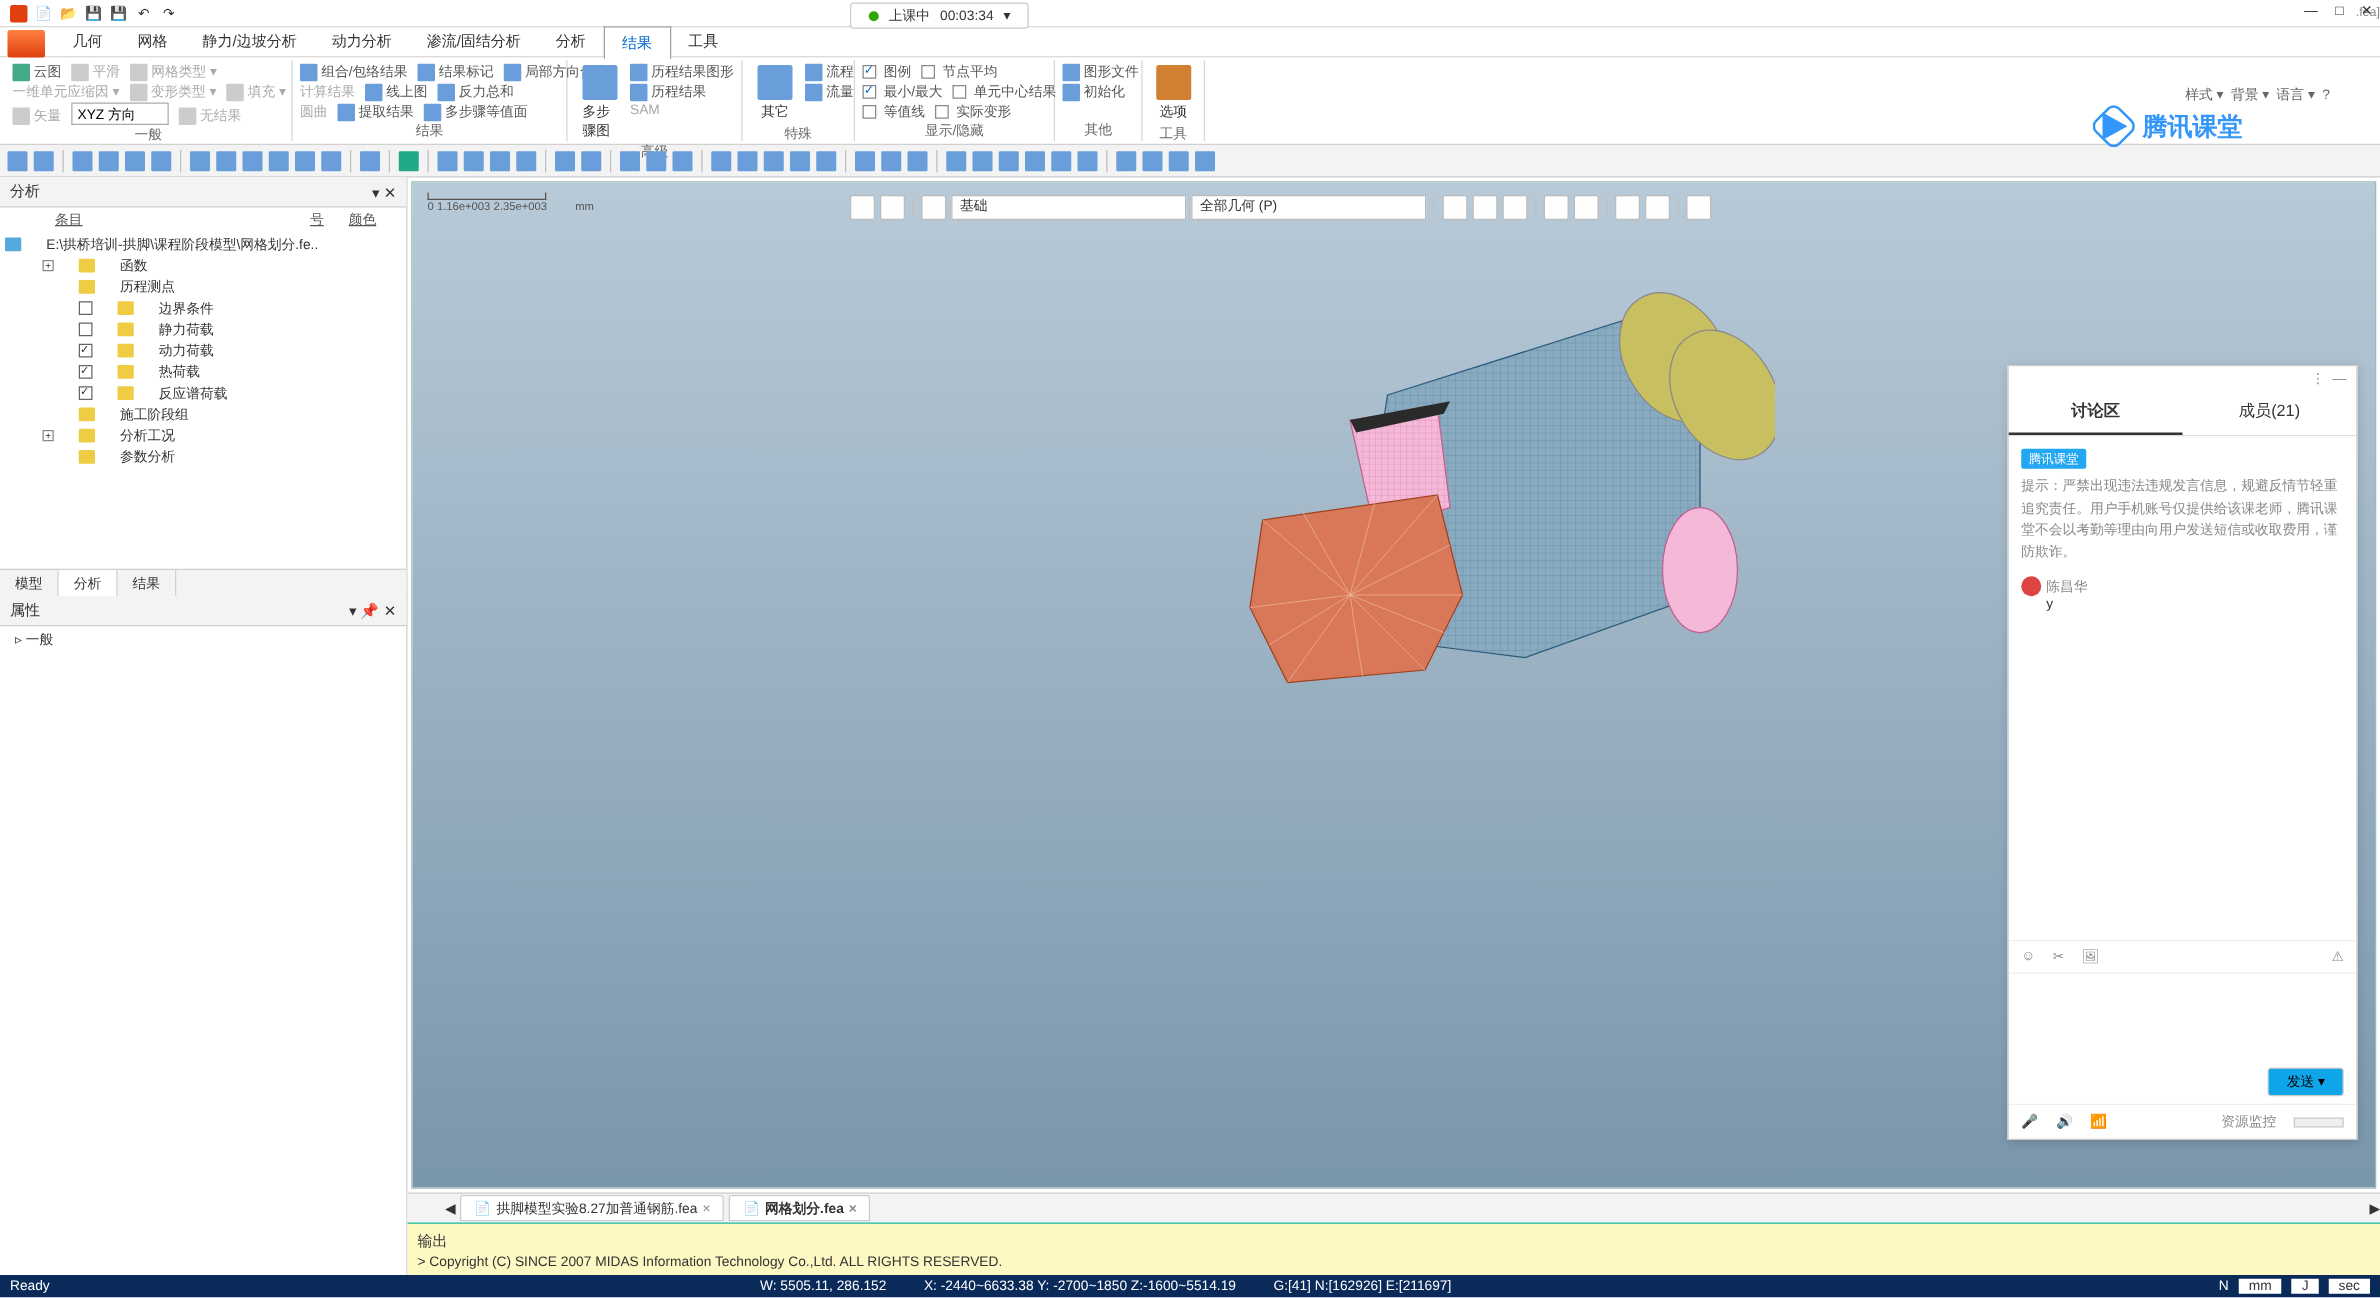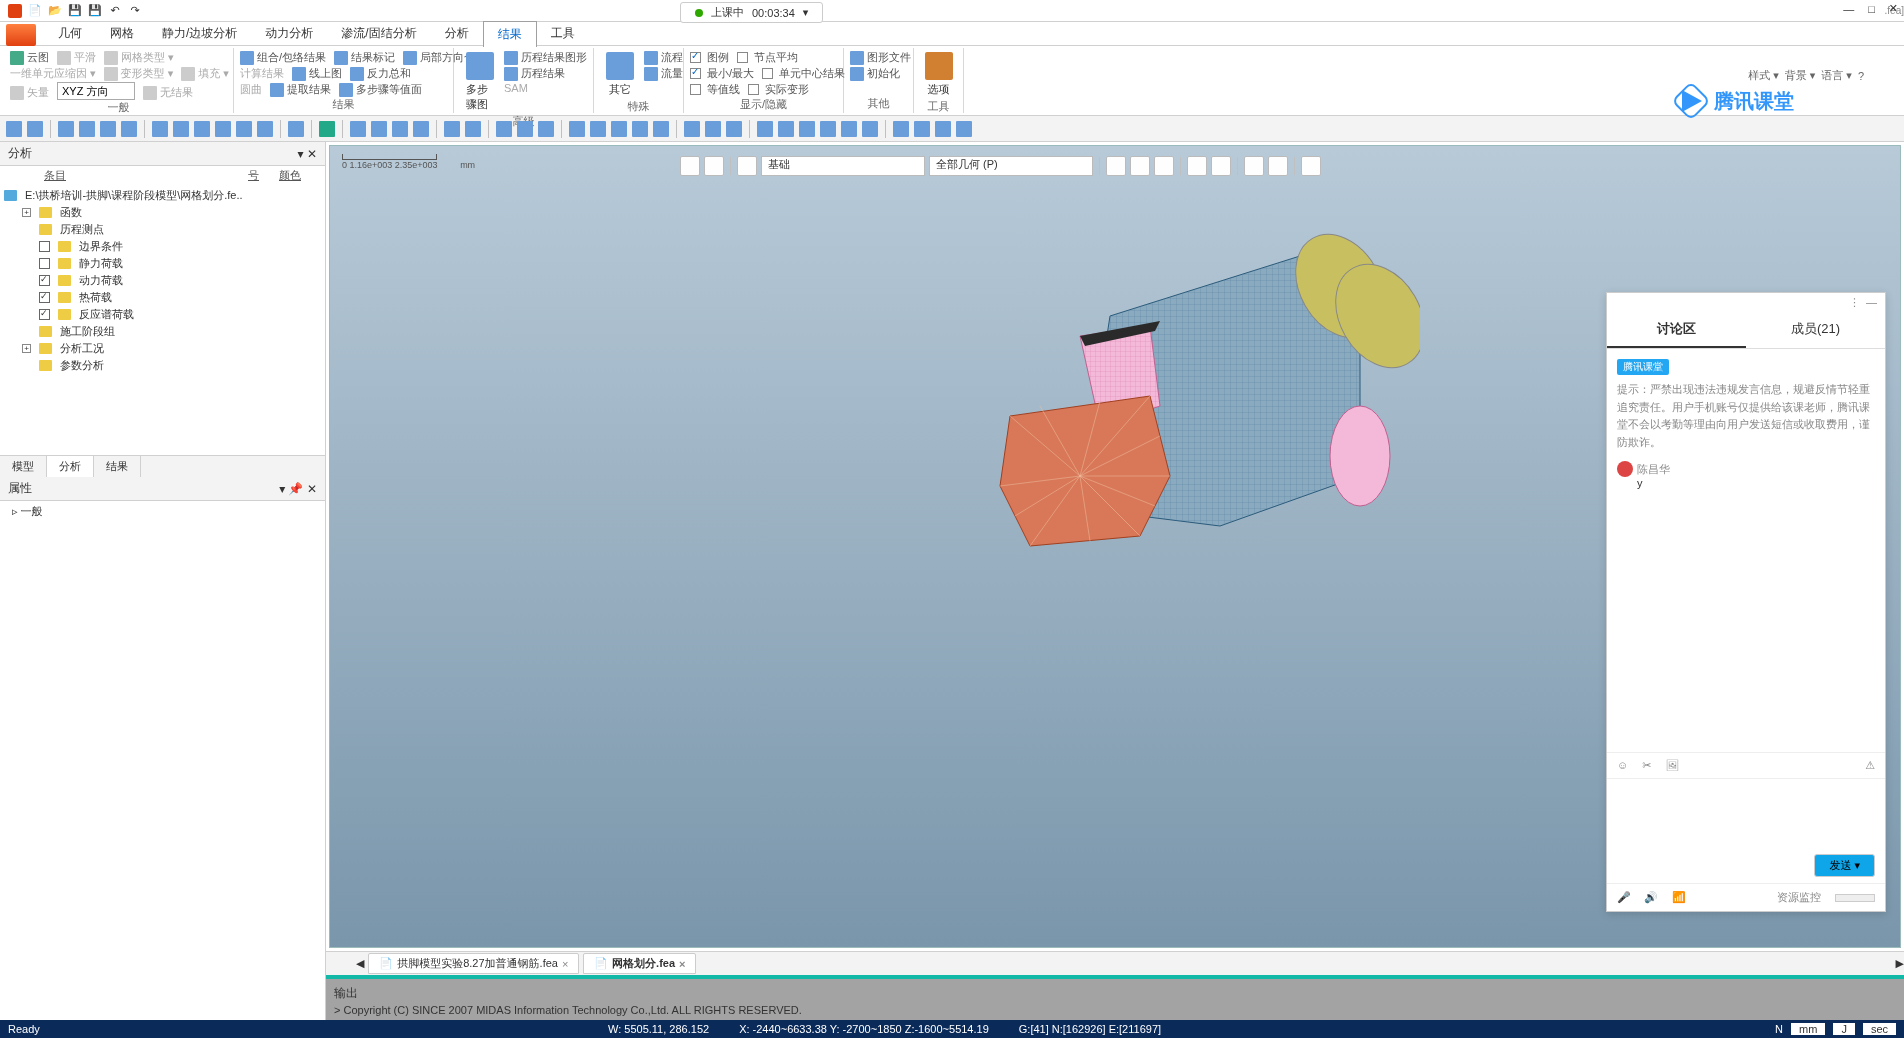--- a/index.html
+++ b/index.html
@@ -28,21 +28,21 @@
 .toolbar2 { height: 26px; background: #f3f3f3; border-bottom: 1px solid #d0d0d0; display: flex; align-items: center; padding: 0 6px; gap: 5px; }
 .tb-ico { width: 16px; height: 16px; background: #6a9edb; border-radius: 1px; }
 .tb-sep { width: 1px; height: 18px; background: #c0c0c0; margin: 0 2px; }
 .main-area { display: flex; height: calc(100% - 22px - 24px - 70px - 26px - 18px); }
 .left-panel { width: 326px; background: #fff; border-right: 1px solid #d0d0d0; display: flex; flex-direction: column; }
 .panel-header { padding: 3px 8px; font-size: 12px; background: #f3f3f3; border-bottom: 1px solid #d0d0d0; display: flex; justify-content: space-between; align-items: center; }
 .panel-cols { display: flex; padding: 2px 24px; font-size: 11px; color: #555; text-decoration: underline; }
 .panel-cols span:first-child { flex: 1; }
 .panel-cols span { margin-left: 20px; }
 .tree { flex: 0 0 270px; overflow: auto; padding: 2px 4px; font-size: 11px; }
-.tree-item { display: flex; align-items: center; gap: 8px; padding: 1px 0; }
+.tree-item { display: flex; align-items: center; gap: 20px; padding: 1px 0; }
 .tree-indent { display: inline-block; }
 .tree-toggle { width: 9px; height: 9px; border: 1px solid #888; text-align: center; line-height: 7px; font-size: 8px; }
 .tree-chk { width: 11px; height: 11px; border: 1px solid #666; position: relative; }
 .tree-chk.checked::after { content: "✓"; position: absolute; top: -2px; left: 0; font-size: 9px; color: #333; }
 .tree-ico { width: 13px; height: 11px; background: #eecc44; border-radius: 1px; }
 .tabs-bottom { display: flex; background: #f3f3f3; border-top: 1px solid #d0d0d0; }
 .tab-b { padding: 3px 12px; font-size: 11px; border-right: 1px solid #d0d0d0; cursor: pointer; }
 .tab-b.active { background: #fff; }
 .props { flex: 1; }
 .props-row { padding: 3px 12px; font-size: 11px; }
@@ -50,21 +50,21 @@
 .viewport { flex: 1; background: linear-gradient(#b8cad8, #7a96ab); position: relative; margin: 3px; border: 1px solid #9bb; }
 .scale-bar { position: absolute; top: 8px; left: 12px; font-size: 9px; color: #555; }
 .scale-line { width: 95px; height: 6px; border-left: 1px solid #555; border-right: 1px solid #555; border-bottom: 1px solid #555; }
 .view-toolbar { position: absolute; top: 10px; left: 350px; display: flex; gap: 4px; align-items: center; }
 .vt-btn { width: 20px; height: 20px; background: #fefefe; border: 1px solid #bbb; border-radius: 2px; }
 .vt-sel { height: 20px; background: #fff; border: 1px solid #bbb; padding: 0 20px 0 6px; font-size: 11px; }
 .model-svg { position: absolute; top: 50px; left: 330px; width: 760px; height: 420px; }
 .file-tabs { height: 24px; background: #f3f3f3; border-top: 1px solid #d0d0d0; display: flex; align-items: center; padding-left: 30px; gap: 4px; }
 .file-tab { background: #fff; border: 1px solid #ccc; padding: 2px 10px; font-size: 11px; border-radius: 2px 2px 0 0; display: flex; align-items: center; gap: 4px; }
 .file-tab .x { color: #888; cursor: pointer; }
-.output-area { background: #a3a3a3; border-top: 4px solid #14b8a6; padding: 4px 8px; font-size: 11px; }
+.output-area { background: #fef9c3; border-top: 1px solid #14b8a6; padding: 4px 8px; font-size: 11px; }
 .output-title { font-size: 12px; padding: 2px 0; }
 .status-bar { position: absolute; bottom: 0; left: 0; right: 0; height: 18px; background: #0a2a5a; color: #fff; font-size: 11px; display: flex; align-items: center; padding: 0 8px; }
 .status-left { flex: 0 0 600px; }
 .status-mid { display: flex; gap: 30px; }
 .top-right-opts { position: absolute; right: 40px; top: 68px; font-size: 11px; color: #666; display: flex; gap: 6px; align-items: center; }
 .tencent-logo { position: absolute; right: 110px; top: 84px; font-size: 20px; color: #3296fa; font-weight: bold; display: flex; align-items: center; gap: 6px; }
 .chat-panel { position: absolute; right: 18px; top: 292px; width: 280px; height: 620px; background: #fff; border: 1px solid #ccc; box-shadow: 0 2px 8px rgba(0,0,0,.15); display: flex; flex-direction: column; }
 .chat-tabs { display: flex; border-bottom: 1px solid #ddd; }
 .chat-tab { flex: 1; text-align: center; padding: 8px 0; font-size: 13px; cursor: pointer; }
 .chat-tab.active { border-bottom: 2px solid #333; font-weight: bold; }
@@ -72,21 +72,21 @@
 .chat-badge { background: #23a7f2; color: #fff; padding: 1px 6px; border-radius: 2px; font-size: 10px; display: inline-block; margin-bottom: 6px; }
 .chat-notice { color: #888; line-height: 1.6; margin-bottom: 10px; }
 .chat-user { display: flex; align-items: center; gap: 4px; margin-bottom: 0; }
 .chat-avatar { width: 16px; height: 16px; background: #d44; border-radius: 50%; }
 .chat-toolbar { border-top: 1px solid #eee; padding: 6px 10px; display: flex; gap: 14px; color: #888; }
 .chat-input { height: 70px; border-top: 1px solid #eee; }
 .chat-send { text-align: right; padding: 6px 10px; }
 .chat-send-btn { background: #0ea5e9; border: 1px solid #ccc; padding: 3px 14px; border-radius: 3px; font-size: 11px; }
 .chat-footer { border-top: 1px solid #eee; padding: 6px 10px; display: flex; gap: 14px; align-items: center; color: #888; font-size: 11px; }
 .dd-input { height: 18px; border: 1px solid #aaa; font-size: 11px; padding: 0 4px; width: 78px; background: #fff; }
-.sel-narrow { width: 164px; }
+.sel-narrow { width: 188px; }
 </style>
 </head>
 <body>
 
 <div class="qat">
   <span class="qat-icon" style="background:#e04010;border-radius:2px"></span>
   <span class="qat-icon">📄</span>
   <span class="qat-icon">📂</span>
   <span class="qat-icon">💾</span>
   <span class="qat-icon">💾</span>

